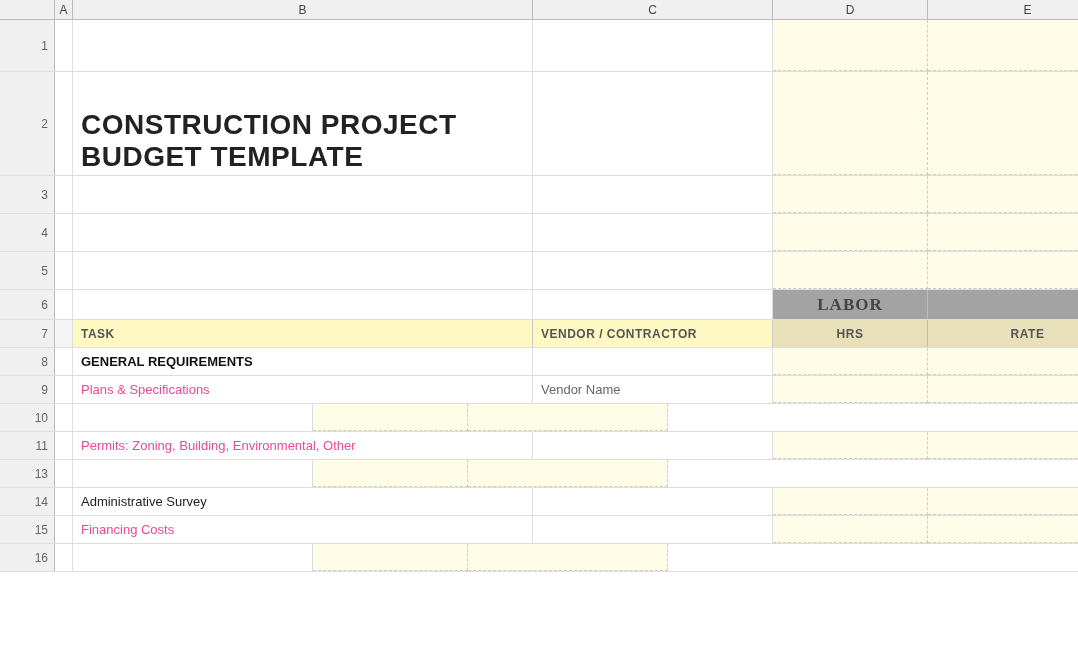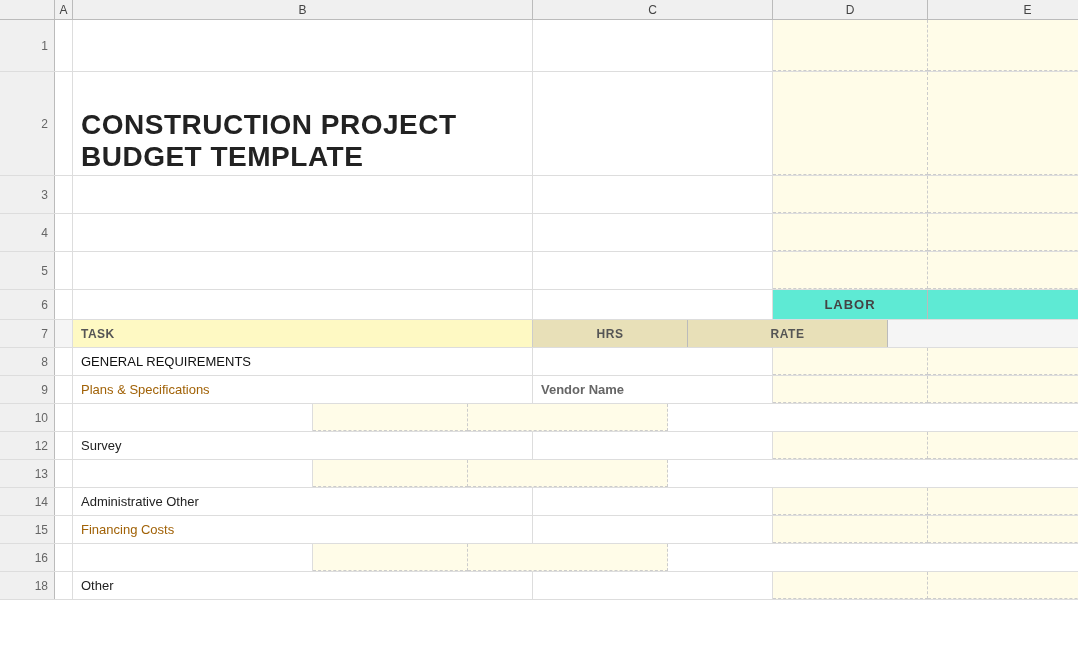--- a/index.html
+++ b/index.html
@@ -102,21 +102,20 @@
     }
 
     .cell-b {
       width: 460px;
       min-width: 460px;
     }
 
     .cell-c {
       width: 240px;
       min-width: 240px;
-      font-weight: bold;
     }
 
     .cell-d {
       width: 155px;
       min-width: 155px;
       background: #fffce8;
       border-right: 1px dashed #ccc;
     }
 
     .cell-e {
@@ -147,29 +146,30 @@
       letter-spacing: 0.5px;
       margin-top: 35px;
     }
 
     
     .labor-header-row {
       min-height: 30px;
     }
 
     .labor-header-cell {
-      background: #5eead4;
+      background: #a3a3a3;
       border-right: 1px solid #bbb;
       display: flex;
       align-items: center;
       justify-content: center;
-      font-size: 13px;
+      font-size: 17px;
       font-weight: bold;
       color: #444;
       letter-spacing: 1px;
+      font-family: Liberation Serif, serif;
     }
 
     
     .col-header-row {
       min-height: 28px;
       background: #f5f5f5;
     }
 
     .col-label-cell {
       background: #fef9c3;
@@ -192,28 +192,28 @@
       display: flex;
       align-items: center;
       justify-content: center;
       padding: 2px 8px;
       border-right: 1px solid #bbb;
       text-align: right;
     }
 
     
     .bold-label {
-      font-weight: normal;
+      font-weight: bold;
       font-size: 13px;
       color: #111;
     }
 
     
     .blue-text {
-      color: #a16207;
+      color: #ec4899;
     }
 
     
     .black-text {
       color: #222;
     }
 
     
     .vendor-text {
       color: #666;
@@ -296,20 +296,21 @@
       <div class="cell cell-b"></div>
       <div class="cell cell-c"></div>
       <div class="labor-header-cell col-d" style="border-right:1px solid #bbb;">LABOR</div>
       <div class="labor-header-cell col-e"></div>
     </div>
 
     <div class="row col-header-row">
       <div class="row-num">7</div>
       <div class="cell cell-a"></div>
       <div class="col-label-cell col-b">TASK</div>
+      <div class="col-label-cell col-c">VENDOR / CONTRACTOR</div>
       <div class="col-label-cell-yellow col-d">HRS</div>
       <div class="col-label-cell-yellow col-e">RATE</div>
     </div>
 
     <div class="row row-normal">
       <div class="row-num">8</div>
       <div class="cell cell-a"></div>
       <div class="cell cell-b">
         <span class="bold-label">GENERAL REQUIREMENTS</span>
       </div>
@@ -332,45 +333,45 @@
     </div>
 
     <div class="row row-normal">
       <div class="row-num">10</div>
       <div class="cell cell-a"></div>
       <div class="cell cell-c"></div>
       <div class="cell cell-d yellow-cell-empty"></div>
       <div class="cell cell-e yellow-cell-empty"></div>
     </div>
 
-
-    <div class="row row-normal">
-      <div class="row-num">12</div>
-      <div class="cell cell-a"></div>
-      <div class="cell cell-b">
-        <span class="black-text">Survey</span>
-      </div>
-      <div class="cell cell-c"></div>
-      <div class="cell cell-d yellow-cell-empty"></div>
-      <div class="cell cell-e yellow-cell-empty"></div>
-    </div>
+    <div class="row row-normal">
+      <div class="row-num">11</div>
+      <div class="cell cell-a"></div>
+      <div class="cell cell-b">
+        <span class="blue-text">Permits: Zoning, Building, Environmental, Other</span>
+      </div>
+      <div class="cell cell-c"></div>
+      <div class="cell cell-d yellow-cell-empty"></div>
+      <div class="cell cell-e yellow-cell-empty"></div>
+    </div>
+
 
     <div class="row row-normal">
       <div class="row-num">13</div>
       <div class="cell cell-a"></div>
       <div class="cell cell-c"></div>
       <div class="cell cell-d yellow-cell-empty"></div>
       <div class="cell cell-e yellow-cell-empty"></div>
     </div>
 
     <div class="row row-normal">
       <div class="row-num">14</div>
       <div class="cell cell-a"></div>
       <div class="cell cell-b">
-        <span class="black-text">Administrative Other</span>
+        <span class="black-text">Administrative Survey</span>
       </div>
       <div class="cell cell-c"></div>
       <div class="cell cell-d yellow-cell-empty"></div>
       <div class="cell cell-e yellow-cell-empty"></div>
     </div>
 
     <div class="row row-normal">
       <div class="row-num">15</div>
       <div class="cell cell-a"></div>
       <div class="cell cell-b">
@@ -383,25 +384,15 @@
 
     <div class="row row-normal">
       <div class="row-num">16</div>
       <div class="cell cell-a"></div>
       <div class="cell cell-c"></div>
       <div class="cell cell-d yellow-cell-empty"></div>
       <div class="cell cell-e yellow-cell-empty"></div>
     </div>
 
 
-    <div class="row row-normal">
-      <div class="row-num">18</div>
-      <div class="cell cell-a"></div>
-      <div class="cell cell-b">
-        <span class="black-text">Other</span>
-      </div>
-      <div class="cell cell-c"></div>
-      <div class="cell cell-d yellow-cell-empty"></div>
-      <div class="cell cell-e yellow-cell-empty"></div>
-    </div>
 
   </div>
 </div>
 
 </body></html>

